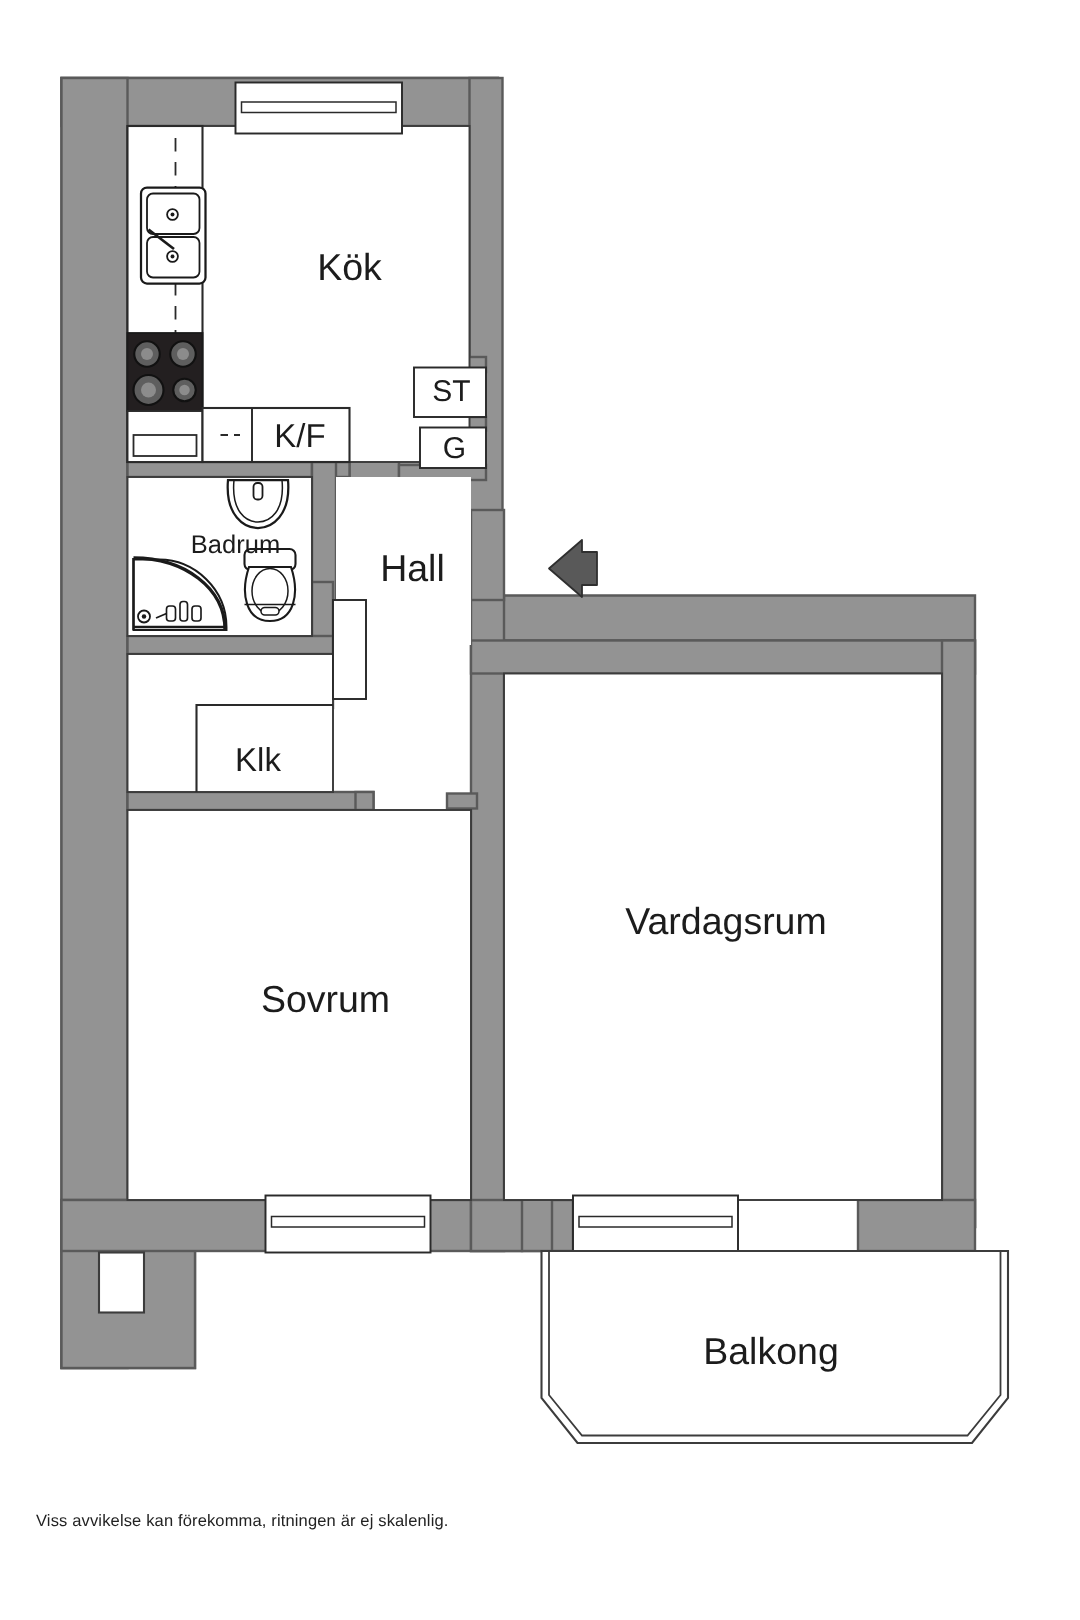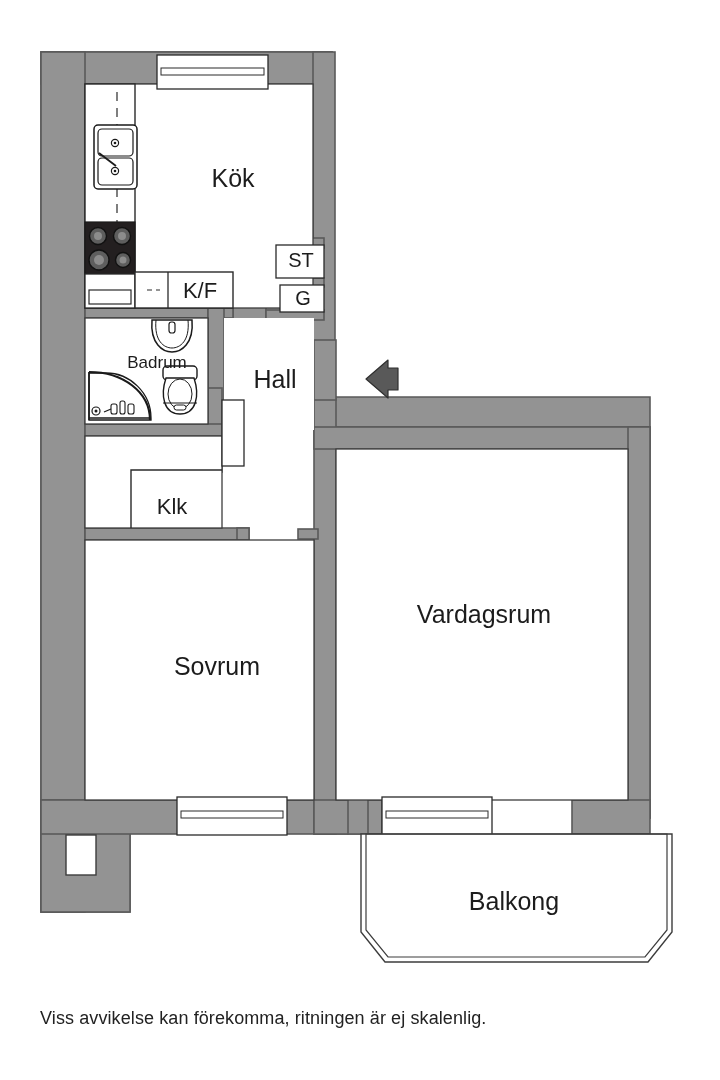--- a/index.html
+++ b/index.html
@@ -31,24 +31,24 @@
     fill: #1c1c1c;
     text-anchor: middle;
     dominant-baseline: middle;
   }
   .label-lg { font-size: 25px; }
   .label-md { font-size: 22px; }
   .label-sm { font-size: 17px; }
   .label-xs { font-size: 20px; }
   .disclaimer {
     position: absolute;
-    left: 40px;
+    left: 24px;
     top: 1008px;
     font-family: "Liberation Sans", sans-serif;
-    font-size: 18px;
+    font-size: 11px;
     color: #222222;
     letter-spacing: 0.1px;
     white-space: nowrap;
   }
 </style>
 </head>
 <body>
 
 <div id="plan-root">
 

